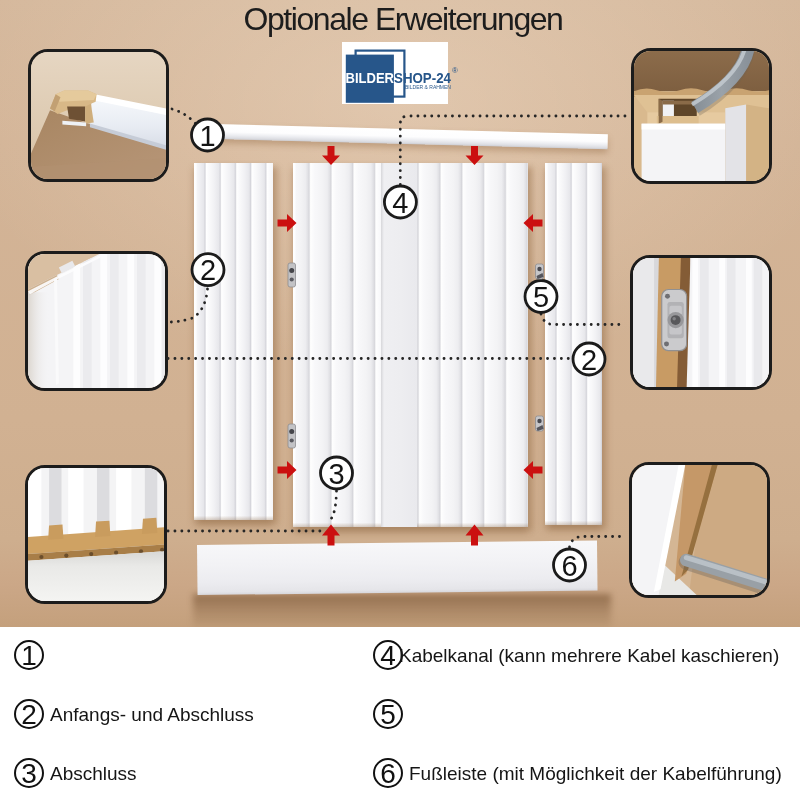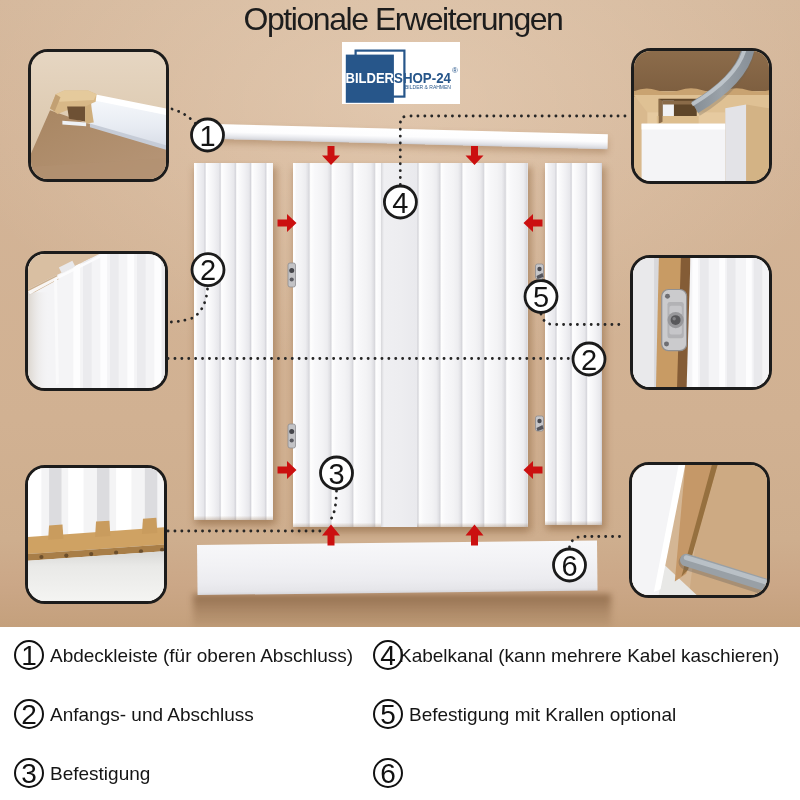--- a/index.html
+++ b/index.html
@@ -41,21 +41,21 @@
 
 .inset{position:absolute;box-sizing:border-box;width:141px;height:133px;border:3px solid #1c1c1c;border-radius:20px;overflow:hidden;background:#dcc3a8;}
 .inset svg{display:block;width:100%;height:100%;}
 #i1{left:28px;top:49px;}
 #i2{left:25px;top:251px;width:143px;height:140px;}
 #i3{left:25px;top:465px;width:142px;height:139px;}
 #i4{left:631px;top:48px;height:136px;}
 #i5{left:630px;top:255px;width:142px;height:135px;}
 #i6{left:629px;top:462px;height:136px;}
 
-#logo{position:absolute;left:342px;top:42px;width:118px;height:62px;background:#fff;}
+#logo{position:absolute;left:342px;top:42px;width:106px;height:62px;background:#fff;}
 
 #overlay text{font-family:"Liberation Sans",sans-serif;}
 #legend{position:absolute;left:0;top:627px;width:800px;height:173px;background:#fff;}
 .lc{position:absolute;width:26px;height:26px;border:2.6px solid #111;border-radius:50%;text-align:center;font-size:28px;line-height:27.5px;color:#111;background:#fff;}
 .lt{position:absolute;font-size:19px;color:#151515;white-space:nowrap;}
 </style>
 </head>
 <body>
 <div id="wrap">
   <div id="photo"></div>
@@ -319,23 +319,22 @@
       <g transform="translate(535.5,416)">
           <rect width="8" height="15" rx="2" fill="#c6c6c9" stroke="#8d8d91" stroke-width="0.8"></rect>
           <circle cx="4" cy="5" r="2.2" fill="#4a4a50"></circle>
           <path d="M1,12 l6,-3 1,4 -6,2 z" fill="#55555c"></path>
         </g>
     </g>
   </svg>
 
   <div id="legend"></div>
   <div class="lc" style="left:14px;top:640px;">1</div>
-    <div class="lt" style="left:50px;top:645px;">Abdeckleiste (für oberen Abschluss)</div>
   <div class="lc" style="left:14px;top:699px;">2</div>
     <div class="lt" style="left:50px;top:704px;">Anfangs- und Abschluss</div>
   <div class="lc" style="left:14px;top:758px;">3</div>
-    <div class="lt" style="left:50px;top:763px;">Befestigung</div>
+    <div class="lt" style="left:50px;top:763px;">Abschluss</div>
   <div class="lc" style="left:373px;top:640px;">4</div>
     <div class="lt" style="left:399px;top:645px;">Kabelkanal (kann mehrere Kabel kaschieren)</div>
   <div class="lc" style="left:373px;top:699px;">5</div>
-    <div class="lt" style="left:409px;top:704px;">Befestigung mit Krallen optional</div>
   <div class="lc" style="left:373px;top:758px;">6</div>
+    <div class="lt" style="left:409px;top:763px;">Fußleiste (mit Möglichkeit der Kabelführung)</div>
 </div>
 
 </body></html>

